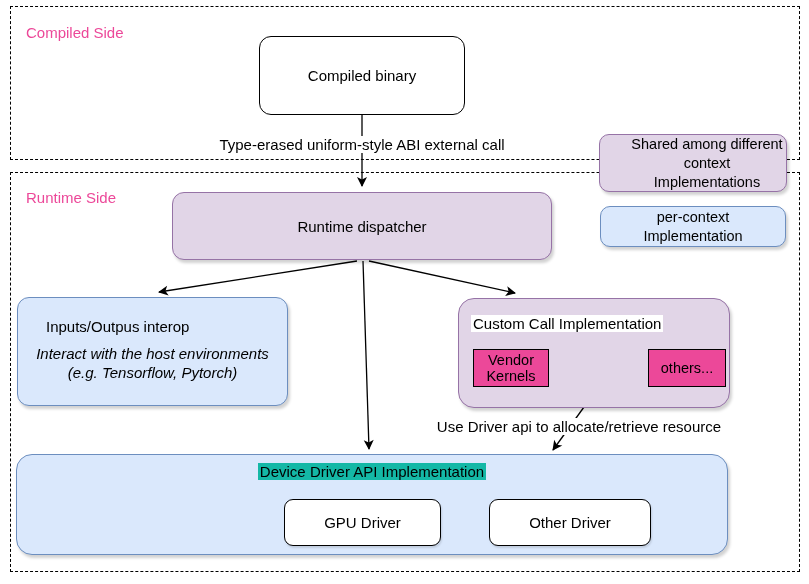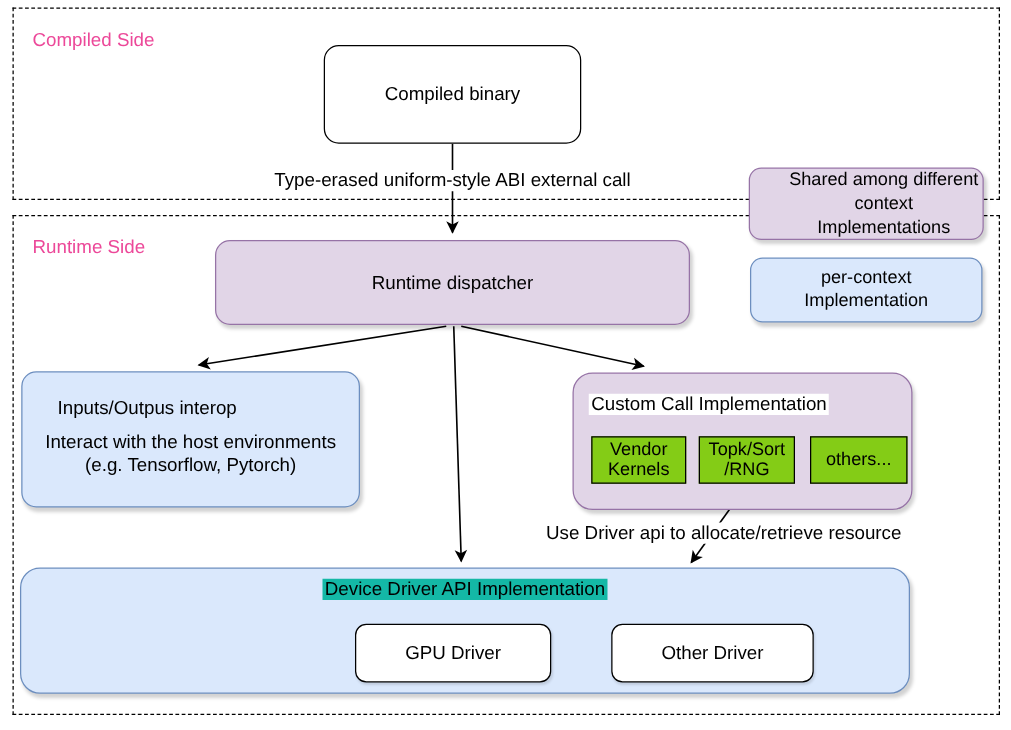--- a/index.html
+++ b/index.html
@@ -56,42 +56,42 @@
     background: var(--blue-fill, #DAE8FC);
     border: 1.4px solid var(--blue-stroke, #6C8EBF);
     box-shadow: 2px 3px 3px rgba(0,0,0,0.18);
   }
 
   .compiled-binary { left: 259px; top: 36px; width: 206px; height: 79px; }
   .dispatcher      { left: 172px; top: 192px; width: 380px; height: 68px; border-radius: 12px; }
 
   .legend-shared   { left: 599px; top: 134px; width: 188px; height: 58px; border-radius: 10px;
                      font-size: 14.5px; line-height: 19px; white-space: pre-line; z-index: 4; padding-left: 28px; }
-  .legend-percontext { left: 600px; top: 206px; width: 186px; height: 52px; border-radius: 10px;
+  .legend-percontext { left: 600px; top: 206px; width: 186px; height: 41px; border-radius: 10px;
                      font-size: 14.5px; line-height: 19px; white-space: pre-line; z-index: 4; }
 
   .io-box {
     left: 17px; top: 297px; width: 271px; height: 109px;
     border-radius: 12px;
     display: block; text-align: left;
   }
   .io-title { position: absolute; left: 28px; top: 20px; font-size: 15px; }
   .io-desc  { position: absolute; left: 0; top: 46px; width: 100%;
-              text-align: center; font-size: 15px; line-height: 19px; white-space: pre-line; }
+              text-align: center; font-size: 15px; line-height: 19px; white-space: pre-line; font-style: italic; }
 
   .custom-call {
     left: 458px; top: 298px; width: 272px; height: 110px;
     border-radius: 16px;
     display: block; text-align: left;
   }
   .cc-title { position: absolute; left: 12px; top: 16px; font-size: 15px;
               background: #ffffff; padding: 0 2px; }
   .cc-item {
     position: absolute; top: 50px; height: 38px;
-    background: #84cc16; border: 1.6px solid #000;
+    background: #ec4899; border: 1.6px solid #000;
     display: flex; align-items: center; justify-content: center;
     text-align: center; font-size: 14.5px; line-height: 16px; white-space: pre-line;
   }
   .cc-item-0 { left: 14px;  width: 76px; }
   .cc-item-1 { left: 100px; width: 77px; }
   .cc-item-2 { left: 189px; width: 78px; }
 
   .device-box {
     left: 16px; top: 454px; width: 712px; height: 101px;
     border-radius: 16px;
@@ -173,24 +173,20 @@
     <div class="io-desc" style="white-space: pre-line;">Interact with the host environments
 (e.g. Tensorflow, Pytorch)</div>
   </div>
 
   <div class="node node-purple custom-call">
     <div class="cc-title">Custom Call Implementation</div>
     <div class="cc-item cc-item-0">
       <span style="white-space: pre-line;">Vendor
 Kernels</span>
     </div>
-    <div class="cc-item cc-item-1">
-      <span style="white-space: pre-line;">Topk/Sort
-/RNG</span>
-    </div>
     <div class="cc-item cc-item-2">
       <span>others...</span>
     </div>
   </div>
 
   <div class="edge-label driver-note">
     <span>Use Driver api to allocate/retrieve resource</span>
   </div>
 
   <div class="node node-blue device-box">

